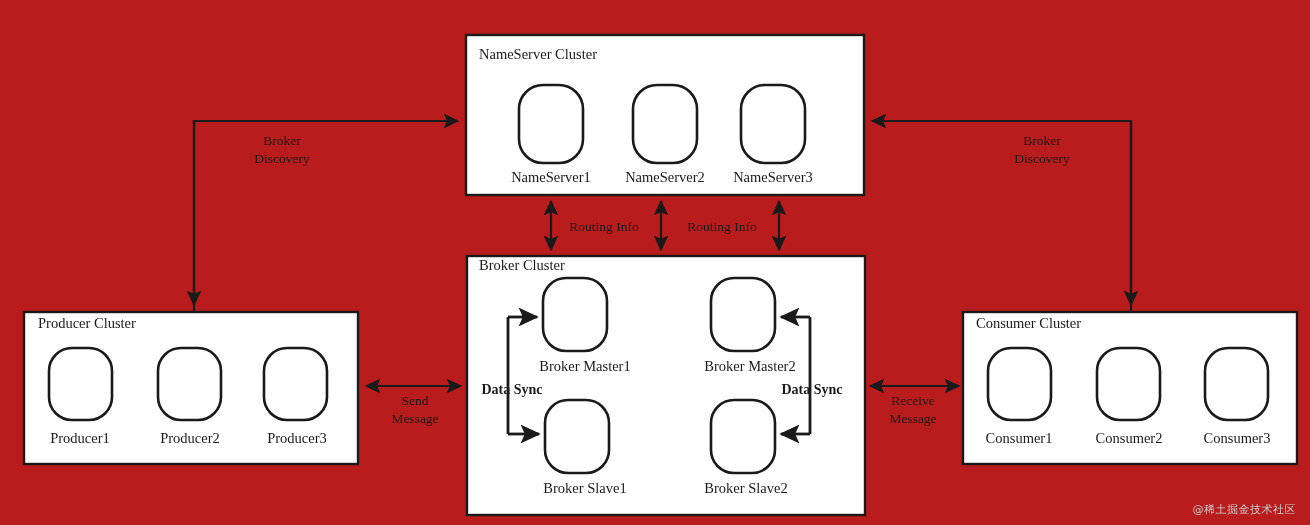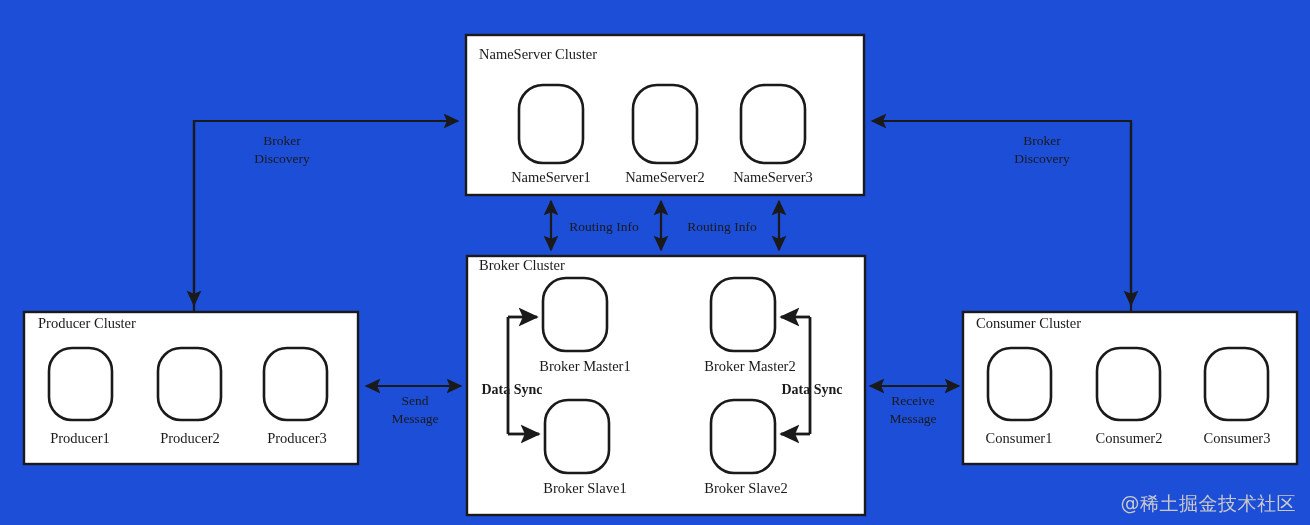--- a/index.html
+++ b/index.html
@@ -4,21 +4,21 @@
 <style>
   html, body {
     margin: 0;
     padding: 0;
     background: #ffffff;
   }
   #diagram-root {
     position: relative;
     width: 1310px;
     height: 525px;
-    background: #1d4ed8;
+    background: #b91c1c;
     font-family: "Liberation Serif", "DejaVu Serif", serif;
     overflow: hidden;
   }
   svg.layer {
     position: absolute;
     top: 0;
     left: 0;
     width: 1310px;
     height: 525px;
   }
@@ -60,21 +60,21 @@
   .edge-label-bold {
     font-size: 14px;
     font-weight: bold;
     text-anchor: middle;
   }
   .watermark {
     position: absolute;
     right: 14px;
     bottom: 8px;
     font-family: "DejaVu Sans", sans-serif;
-    font-size: 19px;
+    font-size: 11px;
     color: #c9c9c9;
     white-space: nowrap;
     letter-spacing: 0.5px;
   }
 </style>
 </head>
 <body>
 
 <div id="diagram-root">
 

